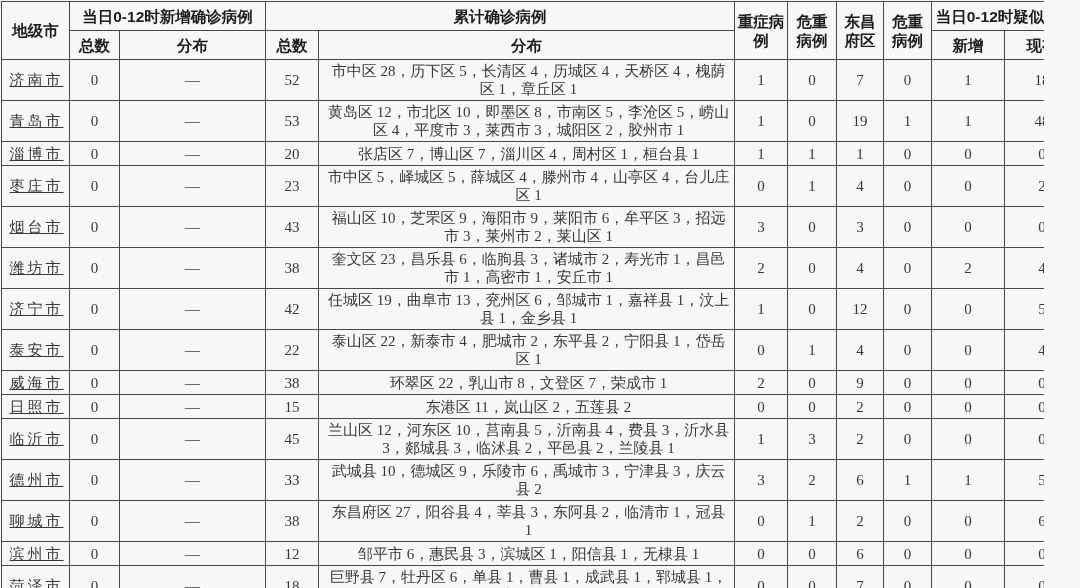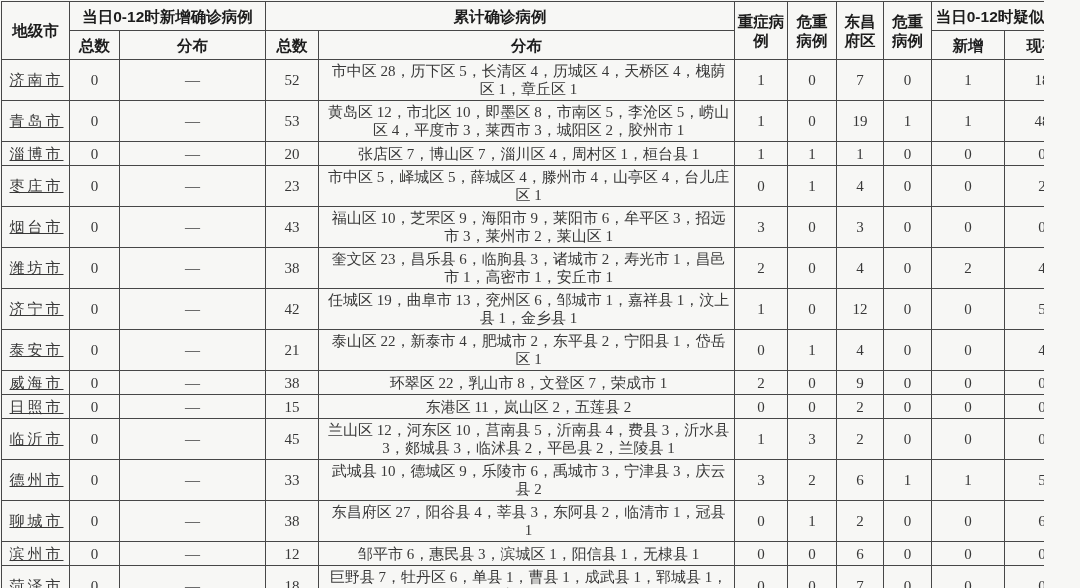--- a/index.html
+++ b/index.html
@@ -187,21 +187,21 @@
           <td>0</td>
           <td>12</td>
           <td>0</td>
           <td>0</td>
           <td>5</td>
         </tr>
         <tr>
           <td class="city-cell">泰安市</td>
           <td>0</td>
           <td>—</td>
-          <td>21</td>
+          <td>22</td>
           <td class="dist-cell">泰山区 22，新泰市 4，肥城市 2，东平县 2，宁阳县 1，岱岳区 1</td>
           <td>0</td>
           <td>1</td>
           <td>4</td>
           <td>0</td>
           <td>0</td>
           <td>4</td>
         </tr>
         <tr>
           <td class="city-cell">威海市</td>

